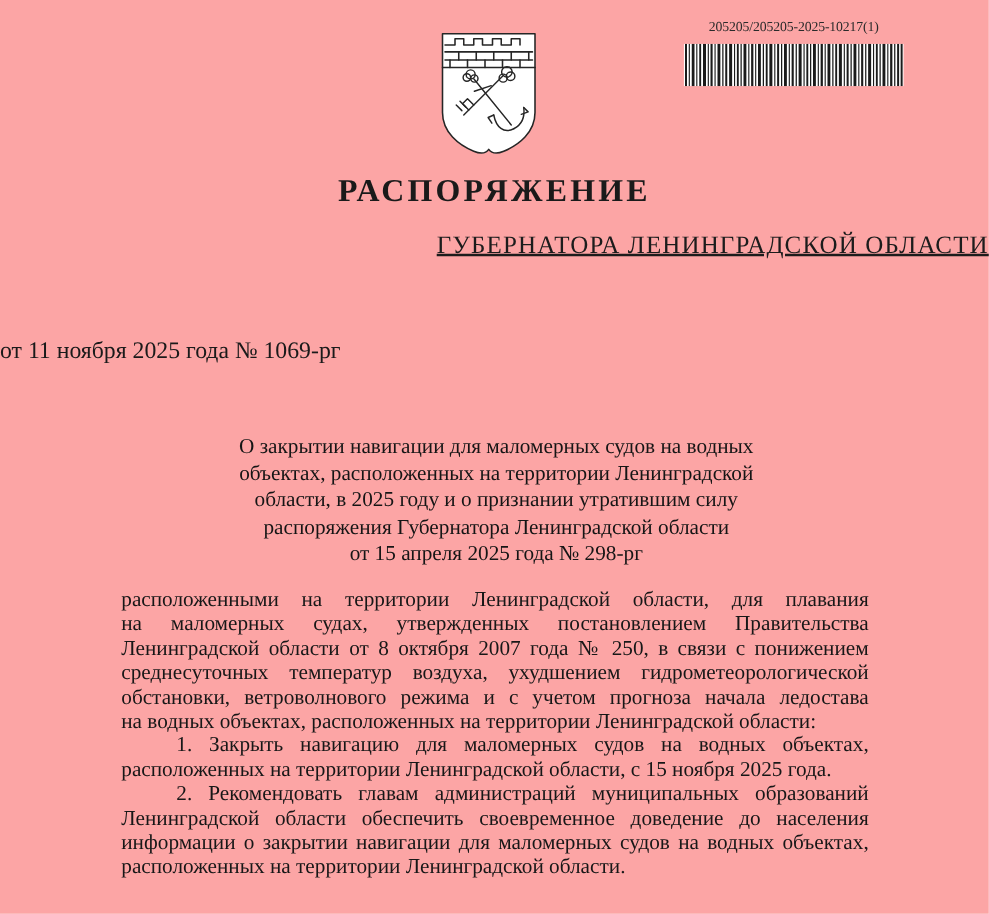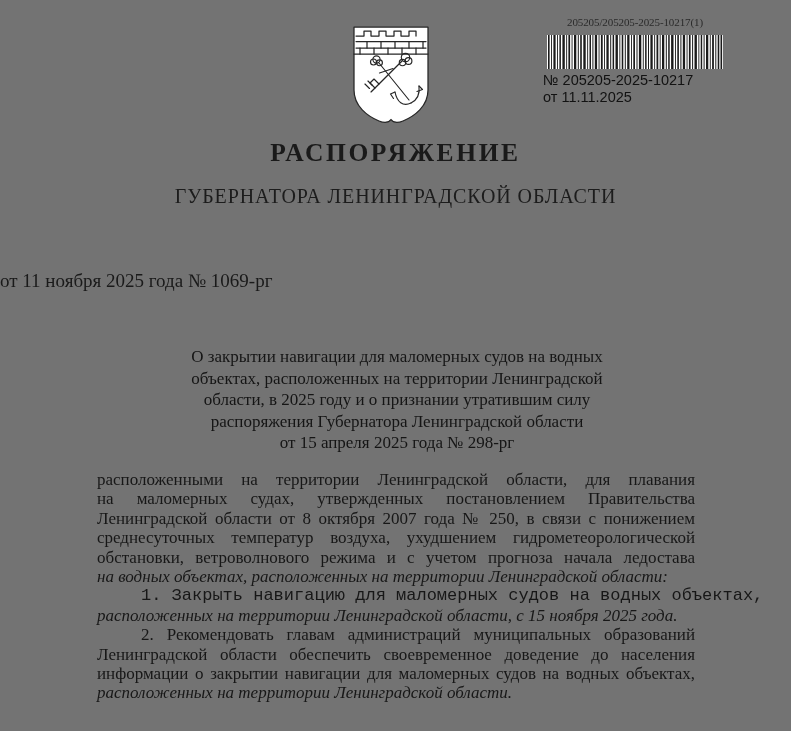--- a/index.html
+++ b/index.html
@@ -14,21 +14,21 @@
     position: relative;
     overflow: hidden;
     font-family: "Liberation Serif", "DejaVu Serif", serif;
     color: #131313;
     -webkit-font-smoothing: antialiased;
   }
 
   .page {
     position: absolute;
     inset: 0;
-    background: #737373;
+    background: #fca5a5;
   }
 
   
   .header-zone {
     position: absolute;
     top: 0;
     left: 0;
     width: 791px;
     height: 140px;
   }
@@ -90,24 +90,25 @@
     font-size: 25.5px;
     font-weight: bold;
     letter-spacing: 2.6px;
     color: #1a1a1a;
   }
   .doc-subtitle {
     position: absolute;
     top: 185px;
     left: 0;
     width: 791px;
-    text-align: center;
+    text-align: right;
     font-size: 20px;
     letter-spacing: 0.9px;
     color: #1c1c1c;
+    text-decoration: underline;
   }
   .doc-date {
     position: absolute;
     top: 270px;
     left: 0;
     width: 791px;
     text-align: left;
     font-size: 19px;
     color: #1a1a1a;
   }
@@ -140,21 +141,20 @@
   .j-line {
     display: block;
     text-align: justify;
     text-align-last: justify;
     white-space: nowrap;
   }
   .j-line-end {
     display: block;
     text-align: left;
     white-space: nowrap;
-    font-style: italic;
   }
 </style>
 </head>
 <body>
 
 <div class="page">
 
   <div class="header-zone">
 
     <div class="emblem">
@@ -274,24 +274,20 @@
           <rect x="156.6" y="0" width="1.0" height="34"></rect>
           <rect x="159.0" y="0" width="2.3" height="34"></rect>
           <rect x="162.8" y="0" width="0.9" height="34"></rect>
           <rect x="165.1" y="0" width="1.8" height="34"></rect>
           <rect x="168.3" y="0" width="1.0" height="34"></rect>
           <rect x="170.7" y="0" width="1.6" height="34"></rect>
           <rect x="173.5" y="0" width="1.6" height="34"></rect>
         </g>
       </svg>
 
-      <div class="reg-lines">
-        <div>№ 205205-2025-10217</div>
-        <div>от 11.11.2025</div>
-      </div>
     </div>
   </div>
 
   <div class="doc-title">РАСПОРЯЖЕНИЕ</div>
 
   <div class="doc-subtitle">ГУБЕРНАТОРА ЛЕНИНГРАДСКОЙ ОБЛАСТИ</div>
 
   <div class="doc-date">от 11 ноября 2025 года № 1069-рг</div>
 
   <div class="subject">
@@ -307,21 +303,21 @@
     <div>
       <span class="j-line">расположенными на территории Ленинградской области, для плавания</span>
       <span class="j-line">на маломерных судах, утвержденных постановлением Правительства</span>
       <span class="j-line">Ленинградской области от 8 октября 2007 года № 250, в связи с понижением</span>
       <span class="j-line">среднесуточных температур воздуха, ухудшением гидрометеорологической</span>
       <span class="j-line">обстановки, ветроволнового режима и с учетом прогноза начала ледостава</span>
       <span class="j-line-end">на водных объектах, расположенных на территории Ленинградской области:</span>
     </div>
 
     <div>
-      <span class="j-line" style="text-indent: 44px; font-family: Liberation Mono, monospace;">1. Закрыть навигацию для маломерных судов на водных объектах,</span>
+      <span class="j-line" style="text-indent: 44px;">1. Закрыть навигацию для маломерных судов на водных объектах,</span>
       <span class="j-line-end">расположенных на территории Ленинградской области, с 15 ноября 2025 года.</span>
     </div>
 
     <div>
       <span class="j-line" style="text-indent: 44px;">2. Рекомендовать главам администраций муниципальных образований</span>
       <span class="j-line">Ленинградской области обеспечить своевременное доведение до населения</span>
       <span class="j-line">информации о закрытии навигации для маломерных судов на водных объектах,</span>
       <span class="j-line-end">расположенных на территории Ленинградской области.</span>
     </div>
 

